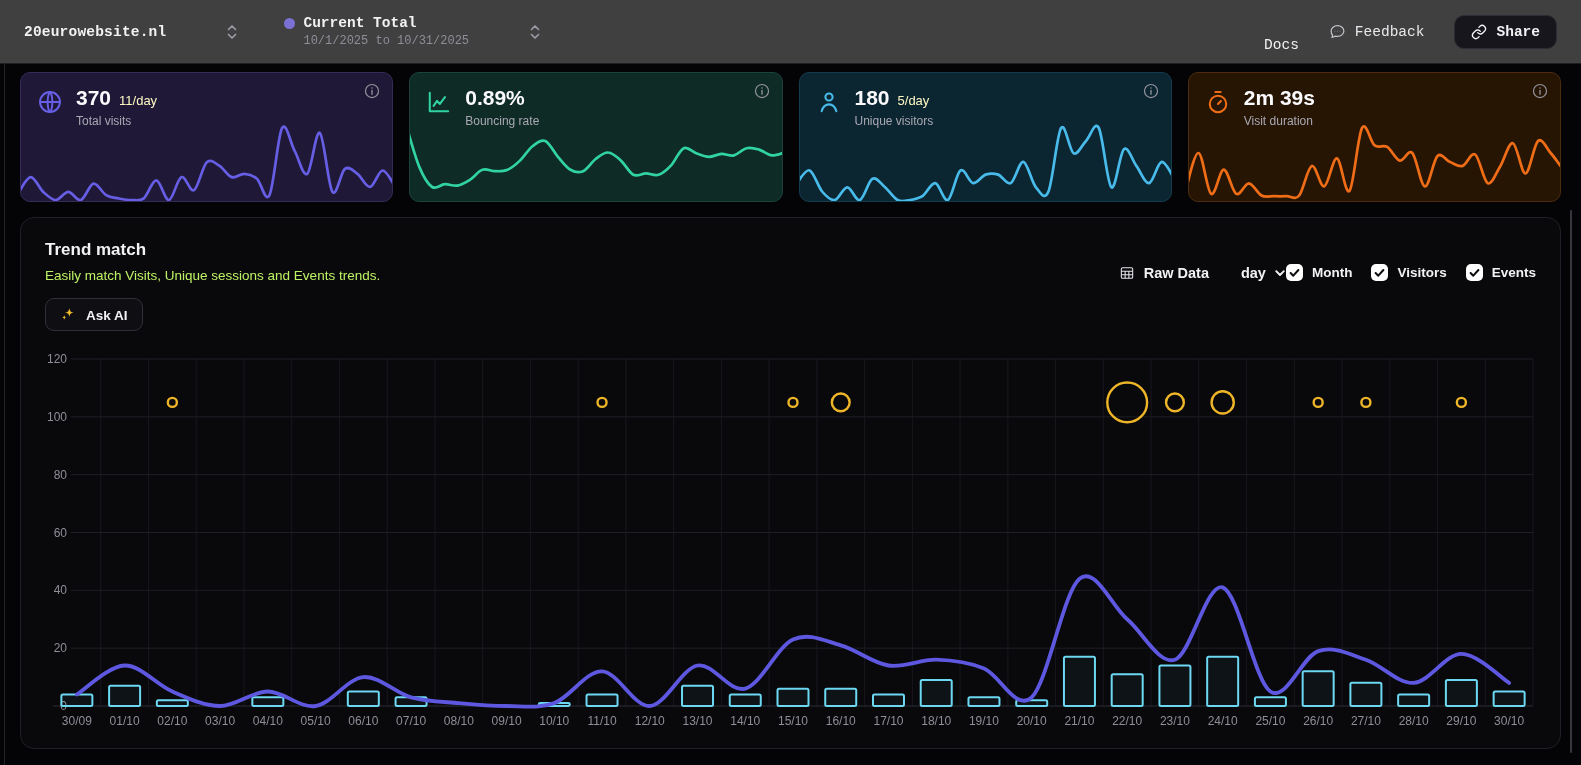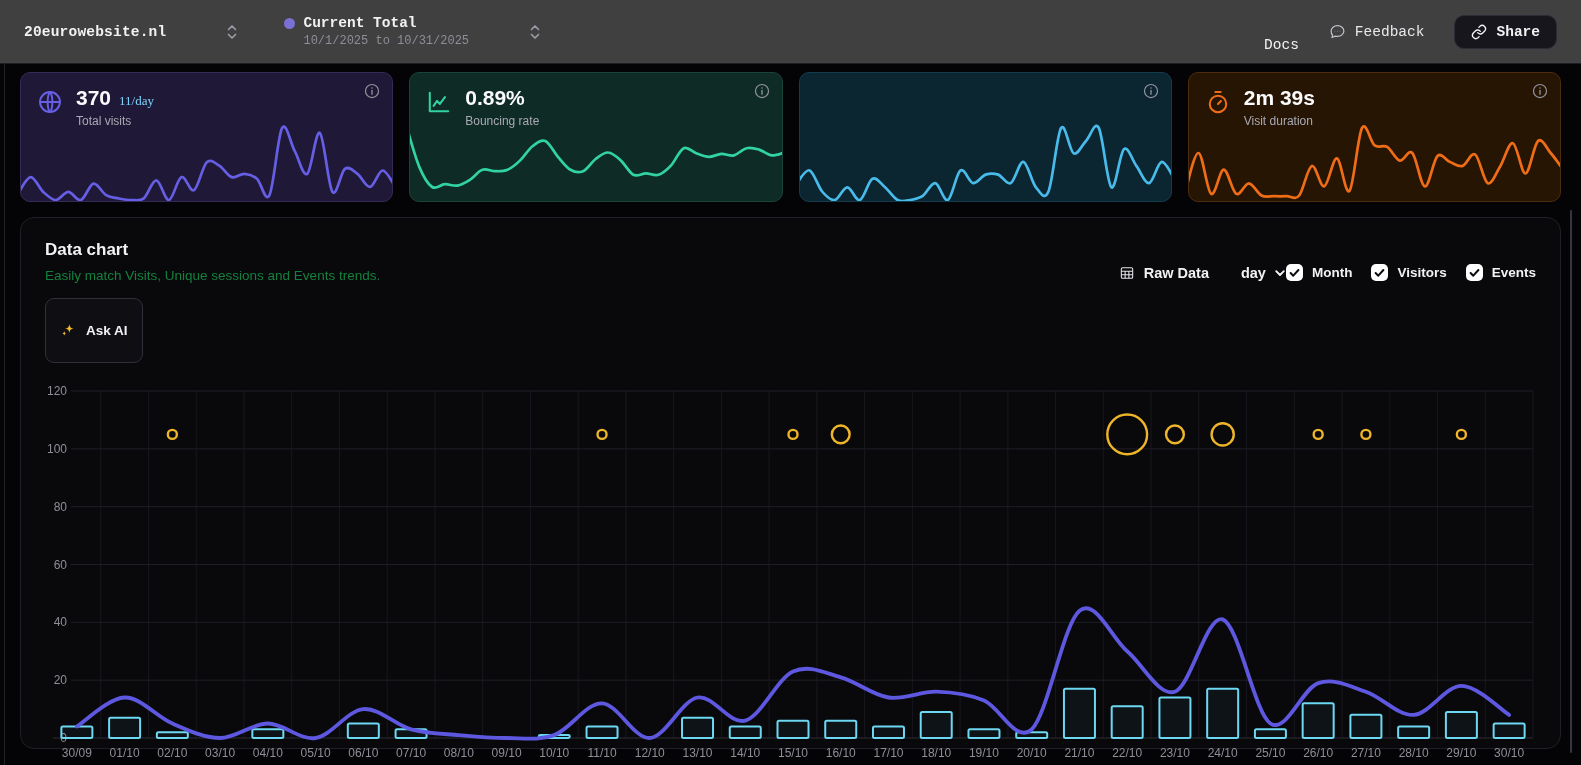--- a/index.html
+++ b/index.html
@@ -26,32 +26,32 @@
   .feedback .ficon{color:#c3c3cb;display:flex;}
   .share-btn{display:flex;gap:9px;align-items:center;background:#16161c;border:1px solid #2c2c35;
              border-radius:10px;padding:8px 16px;font-weight:600;cursor:pointer;}
   
   .cards{display:grid;grid-template-columns:repeat(4,1fr);gap:16px;margin:8px 20px 0;}
   .card{position:relative;height:130px;border-radius:10px;overflow:hidden;
         padding:13px 16px;box-sizing:border-box;border:1px solid #333;}
   .card-top{display:flex;gap:13px;}
   .cicon{margin-top:3px;display:flex;}
   .cval{font-size:21px;font-weight:700;display:flex;align-items:baseline;gap:8px;color:#fafafc;}
-  .cper{font-size:13px;color:#7dd3fc;font-weight:400;font-family:Liberation Serif, serif;}
+  .cper{font-size:13px;color:#fef9c3;font-weight:400;}
   .clabel{font-size:12px;color:#a9a9b4;margin-top:4px;}
   .cinfo{position:absolute;top:9px;right:11px;color:#93939d;display:flex;cursor:pointer;}
   .spark{position:absolute;left:-3px;bottom:-3px;width:calc(100% + 6px);height:88px;}
   
   .panel{margin:15px 20px 0;height:532px;border:1px solid #1f1f27;border-radius:14px;
          background:#09090c;box-sizing:border-box;padding:22px 24px;position:relative;}
   .phead{display:flex;justify-content:space-between;align-items:flex-start;}
   .ptitle{font-size:17px;font-weight:700;}
-  .psub{font-size:13.5px;color:#15803d;margin-top:8px;}
-  .askai{margin-top:15px;display:inline-flex;align-items:center;gap:9px;background:#0e0e13;
-         border:1px solid #30303a;border-radius:9px;padding:23px 14px;font-size:13.5px;font-weight:700;cursor:pointer;}
+  .psub{font-size:13.5px;color:#bef264;margin-top:8px;}
+  .askai{margin-top:15px;display:inline-flex;align-items:flex-end;gap:9px;background:#0e0e13;
+         border:1px solid #30303a;border-radius:9px;padding:7px 14px;font-size:13.5px;font-weight:700;cursor:pointer;}
   .controls{display:flex;flex-direction:row;align-items:flex-end;}
   .ctl-row1{display:flex;align-items:center;gap:32px;margin-top:6px;}
   .rawdata{display:flex;align-items:center;gap:9px;font-size:14.5px;font-weight:600;cursor:pointer;}
   .rawdata .ticon{display:flex;color:#e6e6ea;}
   .daysel{display:flex;align-items:center;gap:8px;font-size:14.5px;font-weight:600;cursor:pointer;}
   .ctl-row2{display:flex;align-items:center;gap:19px;margin-top:24px;}
   .chk{display:flex;align-items:center;gap:9px;font-size:13.5px;font-weight:700;cursor:pointer;}
   .box{width:17px;height:17px;background:#fff;border-radius:5px;display:flex;align-items:center;justify-content:center;}
   #trend-chart{margin-top:16px;display:block;}
   .scrollbar{position:absolute;right:9px;top:210px;bottom:12px;width:2px;background:#36363e;border-radius:2px;}
@@ -163,20 +163,35 @@
           <path d="M12 11.2v5" stroke-width="1.8" stroke-linecap="round"></path>
           <circle cx="12" cy="7.9" r="1" fill="currentColor" stroke="none"></circle>
         </svg>
     </span>
     <svg class="spark" viewBox="0 0 362 88" preserveAspectRatio="none">
         <path d="M0.0 12.0C2.0 18.6 8.0 41.8 12.1 51.6C16.1 61.4 20.1 68.3 24.1 71.0C28.2 73.8 32.2 68.4 36.2 68.2C40.2 67.9 44.2 70.3 48.3 69.6C52.3 68.9 56.3 66.5 60.3 63.8C64.4 61.2 68.4 55.2 72.4 53.8C76.4 52.3 80.4 55.2 84.5 55.2C88.5 55.2 92.5 55.6 96.5 53.8C100.6 52.0 104.6 48.4 108.6 44.4C112.6 40.4 116.6 33.2 120.7 30.0C124.7 26.8 128.7 23.2 132.7 25.0C136.8 26.8 140.8 36.0 144.8 40.8C148.8 45.6 152.8 51.4 156.9 53.8C160.9 56.2 164.9 57.0 168.9 55.2C173.0 53.4 177.0 46.1 181.0 43.0C185.0 39.8 189.0 36.2 193.1 36.5C197.1 36.7 201.1 40.7 205.1 44.4C209.2 48.1 213.2 56.6 217.2 58.8C221.2 61.0 225.2 57.4 229.3 57.4C233.3 57.4 237.3 60.1 241.3 58.8C245.4 57.5 249.4 53.9 253.4 49.4C257.4 45.0 261.4 34.2 265.5 32.2C269.5 30.1 273.5 35.8 277.5 37.2C281.6 38.6 285.6 40.7 289.6 40.8C293.6 40.9 297.6 38.2 301.7 37.9C305.7 37.7 309.7 40.3 313.7 39.4C317.8 38.4 321.8 33.1 325.8 32.2C329.8 31.2 333.8 32.4 337.9 33.6C341.9 34.8 345.9 38.9 349.9 39.4C354.0 39.8 360.0 37.0 362.0 36.5" fill="none" stroke="#31d3a2" stroke-width="2.7" stroke-linecap="round" stroke-linejoin="round" vector-effect="non-scaling-stroke"></path>
       </svg>
   </div>
 
   <div class="card" style="background: rgb(11, 37, 49); border-color: rgb(20, 60, 78);">
+    <div class="card-top">
+      <span class="cicon" style="color: rgb(72, 187, 234);">
+        <svg width="26" height="26" viewBox="0 0 24 24" fill="none" stroke="currentColor" stroke-width="1.9" stroke-linecap="round">
+            <circle cx="12" cy="7.4" r="3.3"></circle>
+            <path d="M5.2 20.6c1.2-4.3 4.1-6.4 6.8-6.4s5.6 2.1 6.8 6.4"></path>
+          </svg>
+      </span>
+      <div>
+        <div class="cval">
+          <span>180</span>
+          <span class="cper">5/day</span>
+        </div>
+        <div class="clabel">Unique visitors</div>
+      </div>
+    </div>
     <span class="cinfo">
       <svg width="18" height="18" viewBox="0 0 24 24" fill="none" stroke="currentColor">
           <circle cx="12" cy="12" r="8.7" stroke-width="1.6"></circle>
           <path d="M12 11.2v5" stroke-width="1.8" stroke-linecap="round"></path>
           <circle cx="12" cy="7.9" r="1" fill="currentColor" stroke="none"></circle>
         </svg>
     </span>
     <svg class="spark" viewBox="0 0 362 88" preserveAspectRatio="none">
         <path d="M0.0 67.1C2.0 64.9 8.0 52.9 12.1 54.4C16.1 55.8 20.1 70.6 24.1 75.5C28.2 80.5 32.2 84.7 36.2 84.0C40.2 83.3 44.2 71.3 48.3 71.3C52.3 71.3 56.3 85.4 60.3 84.0C64.4 82.6 68.4 64.9 72.4 62.8C76.4 60.7 80.4 67.8 84.5 71.3C88.5 74.8 92.5 81.9 96.5 84.0C100.6 86.1 104.6 84.7 108.6 84.0C112.6 83.3 116.6 82.6 120.7 79.8C124.7 76.9 128.7 66.4 132.7 67.1C136.8 67.8 140.8 86.1 144.8 84.0C148.8 81.9 152.8 57.2 156.9 54.4C160.9 51.5 164.9 66.4 168.9 67.1C173.0 67.8 177.0 60.0 181.0 58.6C185.0 57.2 189.0 57.2 193.1 58.6C197.1 60.0 201.1 69.2 205.1 67.1C209.2 64.9 213.2 45.2 217.2 45.9C221.2 46.6 225.2 66.4 229.3 71.3C233.3 76.2 237.3 85.4 241.3 75.5C245.4 65.6 249.4 18.4 253.4 12.0C257.4 5.6 261.4 35.3 265.5 37.4C269.5 39.5 273.5 28.9 277.5 24.7C281.6 20.5 285.6 4.2 289.6 12.0C293.6 19.8 297.6 67.8 301.7 71.3C305.7 74.8 309.7 36.7 313.7 33.2C317.8 29.6 321.8 44.5 325.8 50.1C329.8 55.8 333.8 67.8 337.9 67.1C341.9 66.4 345.9 46.6 349.9 45.9C354.0 45.2 360.0 60.0 362.0 62.8" fill="none" stroke="#48bbea" stroke-width="2.7" stroke-linecap="round" stroke-linejoin="round" vector-effect="non-scaling-stroke"></path>
       </svg>
@@ -208,21 +223,21 @@
     </span>
     <svg class="spark" viewBox="0 0 362 88" preserveAspectRatio="none">
         <path d="M0.0 72.6C2.0 66.7 8.0 36.1 12.1 37.0C16.1 37.9 20.1 75.2 24.1 77.9C28.2 80.7 32.2 53.7 36.2 53.7C40.2 53.7 44.2 75.7 48.3 77.9C52.3 80.2 56.3 67.1 60.3 67.3C64.4 67.6 68.4 77.3 72.4 79.5C76.4 81.6 80.4 80.1 84.5 80.2C88.5 80.3 92.5 80.3 96.5 80.2C100.6 80.1 104.6 84.5 108.6 79.5C112.6 74.4 116.6 51.4 120.7 49.9C124.7 48.4 128.7 71.6 132.7 70.4C136.8 69.1 140.8 41.6 144.8 42.3C148.8 43.1 152.8 80.0 156.9 74.9C160.9 69.9 164.9 19.6 168.9 12.0C173.0 4.4 177.0 26.3 181.0 29.4C185.0 32.6 189.0 28.4 193.1 30.9C197.1 33.5 201.1 43.6 205.1 44.6C209.2 45.6 213.2 32.7 217.2 37.0C221.2 41.3 225.2 69.9 229.3 70.4C233.3 70.9 237.3 44.1 241.3 40.0C245.4 36.0 249.4 44.5 253.4 46.1C257.4 47.7 261.4 51.2 265.5 49.9C269.5 48.6 273.5 35.6 277.5 38.5C281.6 41.4 285.6 65.4 289.6 67.3C293.6 69.2 297.6 56.6 301.7 49.9C305.7 43.2 309.7 25.9 313.7 27.2C317.8 28.4 321.8 57.9 325.8 57.5C329.8 57.1 333.8 28.3 337.9 24.9C341.9 21.5 345.9 32.2 349.9 37.0C354.0 41.8 360.0 50.9 362.0 53.7" fill="none" stroke="#ee6d16" stroke-width="2.7" stroke-linecap="round" stroke-linejoin="round" vector-effect="non-scaling-stroke"></path>
       </svg>
   </div>
 </div>
 
 <div class="panel">
   <div class="phead">
     <div>
-      <div class="ptitle">Data chart</div>
+      <div class="ptitle">Trend match</div>
       <div class="psub">Easily match Visits, Unique sessions and Events trends.</div>
       <div class="askai">
         <span>
           <svg width="17" height="17" viewBox="0 0 24 24" fill="#f2bb2a">
               <path d="M13.2 3c.55 4.1 2.1 5.65 6.2 6.2-4.1.55-5.65 2.1-6.2 6.2-.55-4.1-2.1-5.65-6.2-6.2 4.1-.55 5.65-2.1 6.2-6.2z"></path>
               <path d="M6 12.6c.3 2.25 1.15 3.1 3.4 3.4-2.25.3-3.1 1.15-3.4 3.4-.3-2.25-1.15-3.1-3.4-3.4 2.25-.3 3.1-1.15 3.4-3.4z"></path>
             </svg>
         </span>
         <span>Ask AI</span>
       </div>

